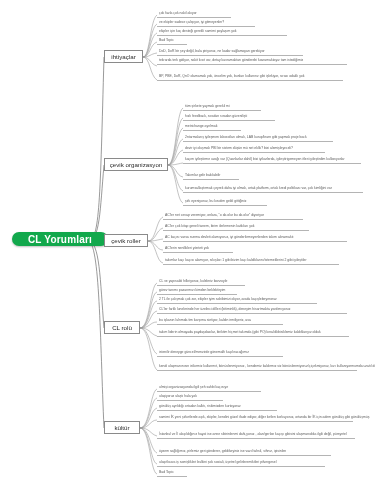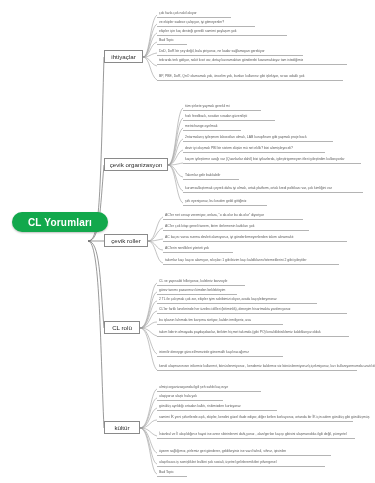--- a/index.html
+++ b/index.html
@@ -102,21 +102,21 @@
       <path d="M140 428 C 150 428, 150 400, 157 398"></path>
       <path d="M140 428 C 150 428, 150 410, 157 408"></path>
       <path d="M140 428 C 150 428, 150 420, 157 420"></path>
       <path d="M140 428 C 150 428, 150 434, 157 436"></path>
       <path d="M140 428 C 150 428, 150 450, 157 453"></path>
       <path d="M140 428 C 150 428, 150 462, 157 464"></path>
       <path d="M140 428 C 150 428, 150 472, 157 474"></path>
     </g>
   </svg>
 
-  <div class="root" style="left:12px;top:212px;width:76px;height:20px;">CL Yorumları</div>
+  <div class="root" style="left:12px;top:232px;width:76px;height:14px;">CL Yorumları</div>
 
   <div class="branch" style="left:104px;top:50px;width:39px;">ihtiyaçlar</div>
   <div class="branch" style="left:104px;top:158px;width:64px;">çevik organizasyon</div>
   <div class="branch" style="left:104px;top:234px;width:44px;">çevik roller</div>
   <div class="branch" style="left:104px;top:321px;width:36px;">CL rolü</div>
   <div class="branch" style="left:104px;top:421px;width:36px;">kültür</div>
 
   <div class="leaf" style="left:157px;top:11px;width:74px;">çok fazla çok nakil akıyor</div>
   <div class="leaf" style="left:157px;top:20px;width:98px;">ve ekipler sadece çalışıyor, iyi gitmeyenler?</div>
   <div class="leaf" style="left:157px;top:29px;width:130px;">ekipler için koç desteği gerekli samimi paylaşım yok</div>

